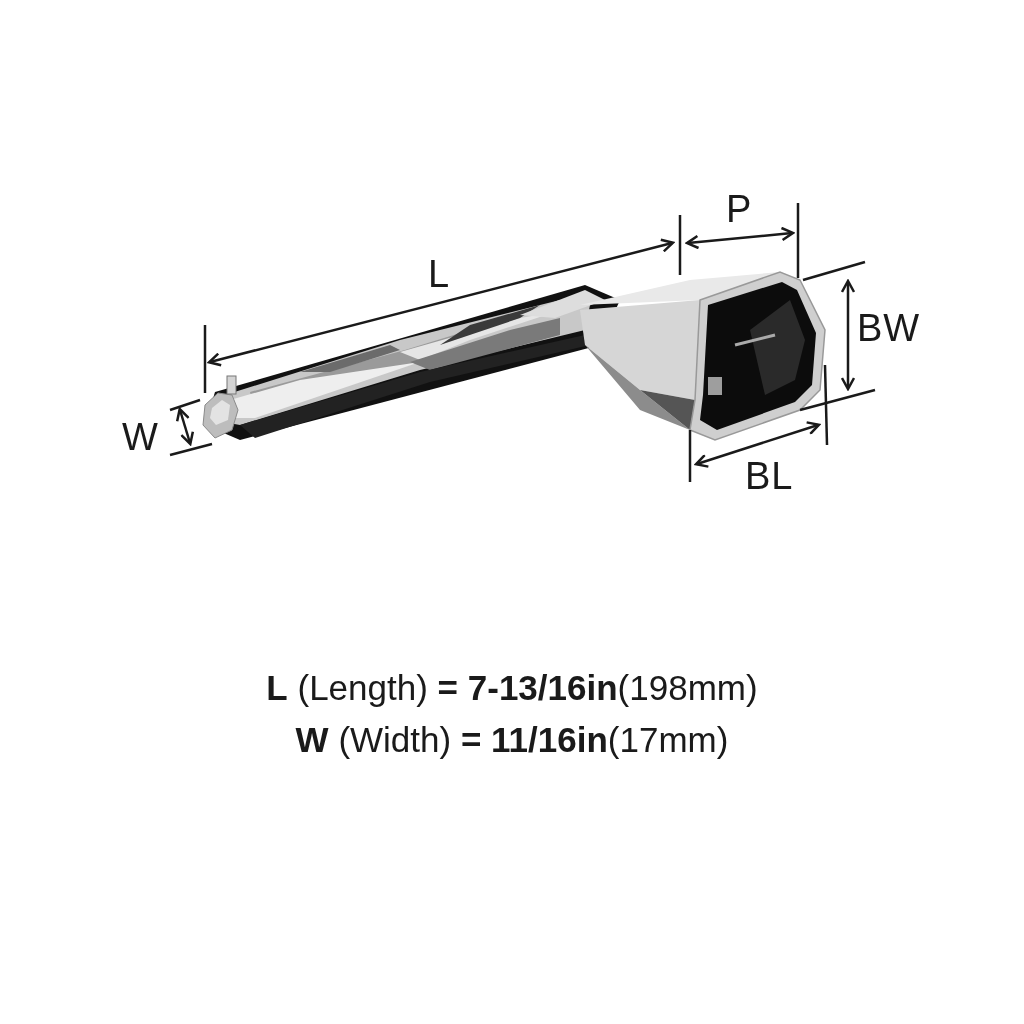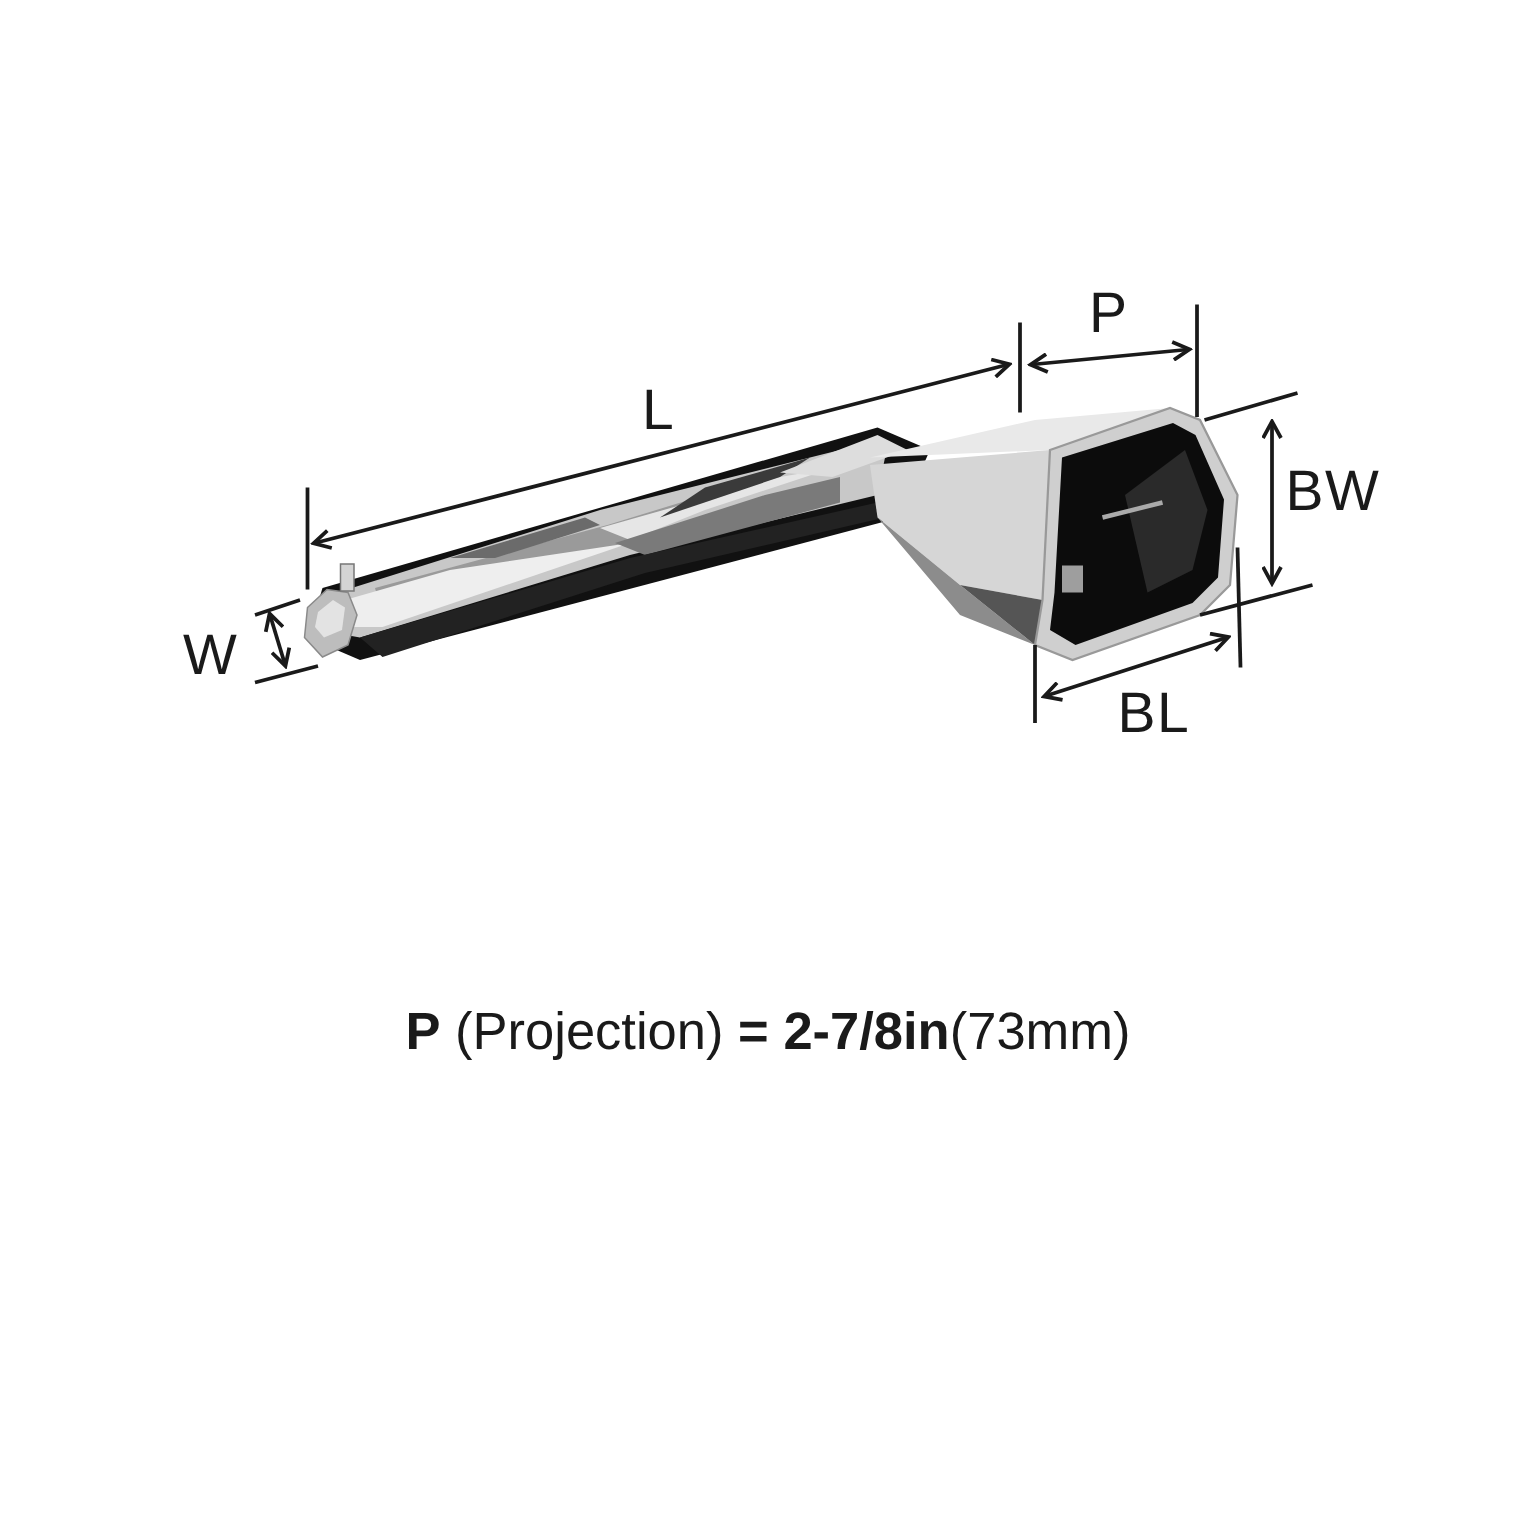--- a/index.html
+++ b/index.html
@@ -80,18 +80,24 @@
 
   <span class="dim-label" style="left:428px; top:253px;">L</span>
   <span class="dim-label" style="left:122px; top:416px;">W</span>
   <span class="dim-label" style="left:726px; top:188px;">P</span>
   <span class="dim-label" style="left:857px; top:307px;">BW</span>
   <span class="dim-label" style="left:745px; top:455px;">BL</span>
 </div>
 
 <div id="specs">
   <div class="spec-row">
-    <span class="code">P</span>
-    <span class="name">(Projection)</span>
+    <span class="code">L</span>
+    <span class="name">(Length)</span>
     <span class="eq">=</span>
-    <span class="imp">2-7/8in</span><span class="met">(73mm)</span>
+    <span class="imp">7-13/16in</span><span class="met">(198mm)</span>
+  </div>
+  <div class="spec-row">
+    <span class="code">W</span>
+    <span class="name">(Width)</span>
+    <span class="eq">=</span>
+    <span class="imp">11/16in</span><span class="met">(17mm)</span>
   </div>
 </div>
 
 </body></html>

